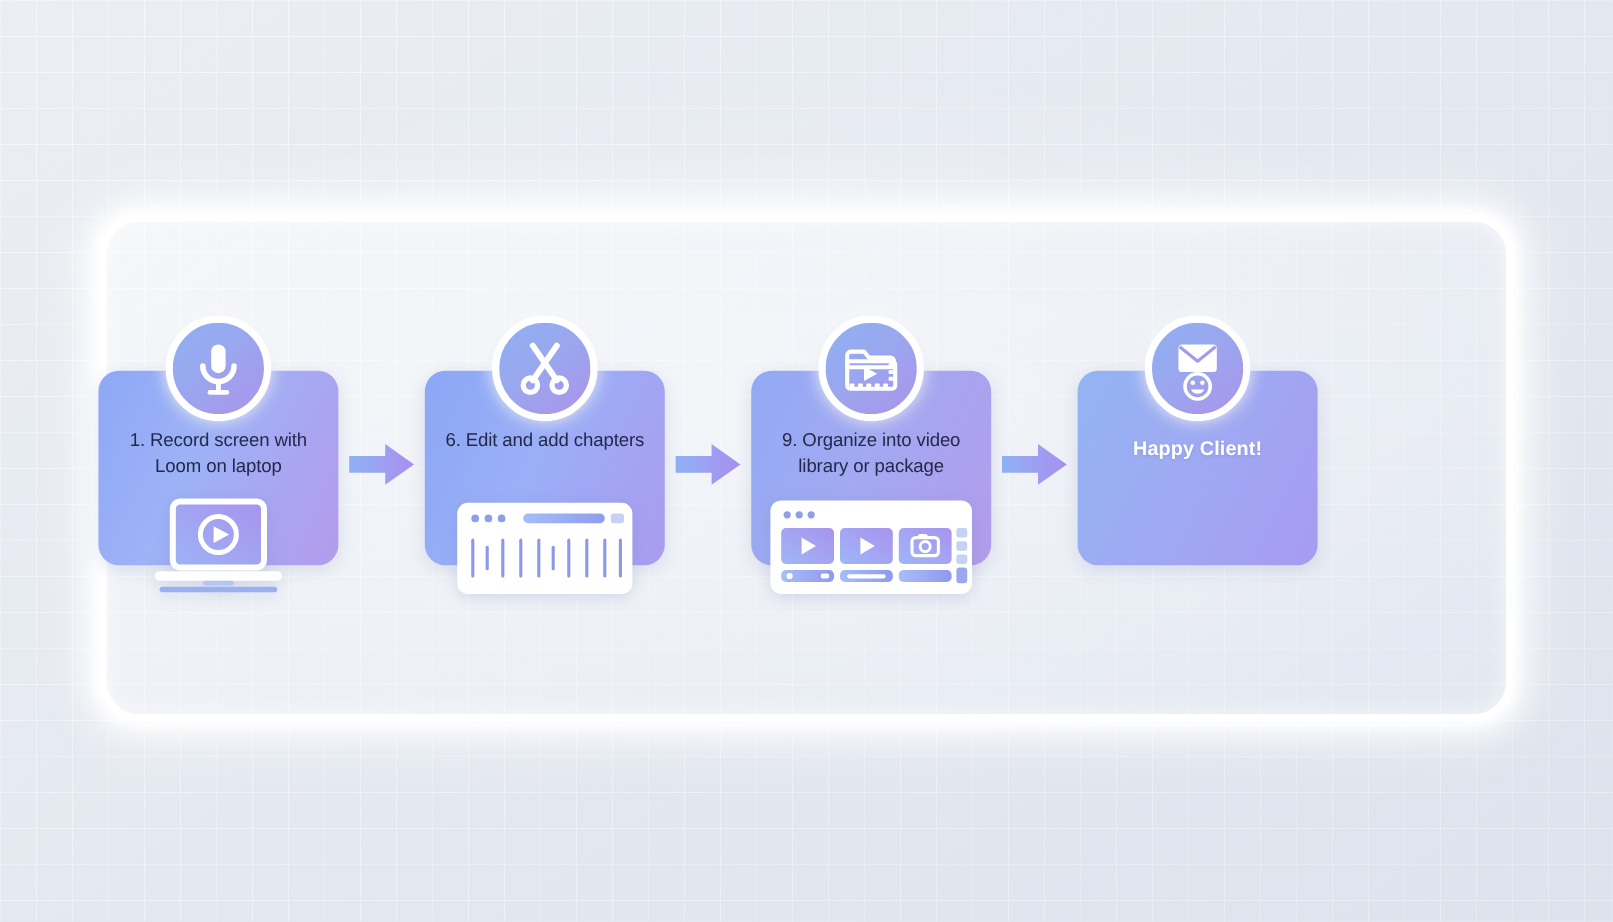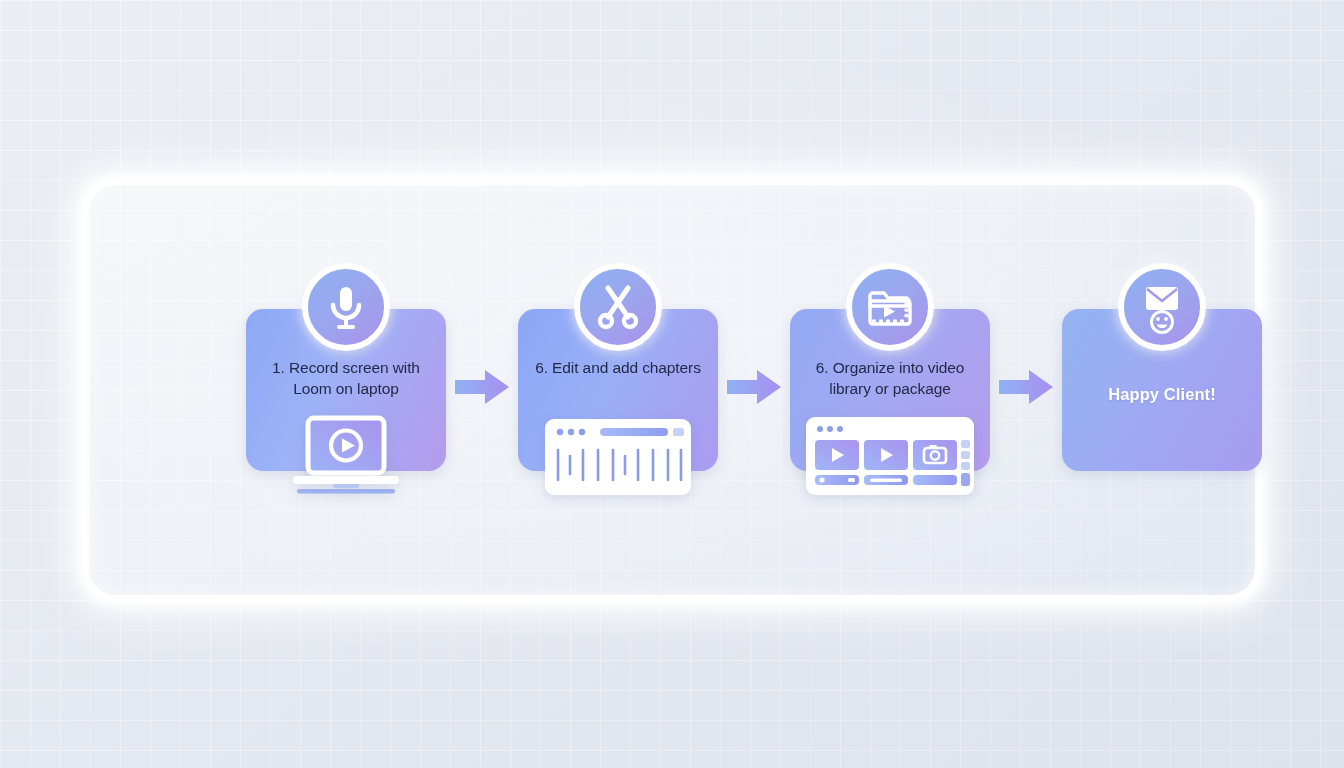--- a/index.html
+++ b/index.html
@@ -57,21 +57,21 @@
 
   
   #flow {
     position: absolute;
     left: 82px;
     top: 178px;
     width: 1180px;
     height: 424px;
     display: flex;
     align-items: center;
-    justify-content: flex-end;
+    justify-content: flex-start;
   }
 
   .step {
     position: relative;
     width: 200px;
     flex: 0 0 200px;
     display: flex;
     flex-direction: column;
     align-items: center;
   }
@@ -94,21 +94,21 @@
   .card-title {
     font-size: 15.5px;
     line-height: 21px;
     color: #23294a;
     font-weight: 400;
     padding: 0 8px;
     letter-spacing: -0.1px;
   }
 
   .card-sub {
-    margin-top: 28px;
+    margin-top: 8px;
     font-size: 16.5px;
     font-weight: bold;
     color: #ffffff;
     letter-spacing: 0.1px;
     text-shadow: 0 1px 2px rgba(90,100,160,0.25);
   }
 
   
   .badge {
     position: absolute;
@@ -279,21 +279,21 @@
               <rect x="34" y="34.5" width="4" height="3.2" rx="0.8"></rect>
               <rect x="38.5" y="17.5" width="4" height="3.2" rx="0.8"></rect>
               <rect x="38.5" y="23.5" width="4" height="3.2" rx="0.8"></rect>
               <rect x="38.5" y="29" width="4" height="3.2" rx="0.8"></rect>
             </g>
             <path d="M18 20.5 L29 26.5 L18 32.5 Z" fill="#ffffff"></path>
           </svg>
         </span>
       </div>
 
-      <div class="card-title">6. Organize into video library or package</div>
+      <div class="card-title">9. Organize into video library or package</div>
 
       <div class="illus">
         <svg width="172" height="84" viewBox="0 0 172 84">
           <defs>
             <linearGradient id="th3" x1="0" y1="1" x2="1" y2="0">
               <stop offset="0" stop-color="#9fb6f7"></stop>
               <stop offset="1" stop-color="#a893ee"></stop>
             </linearGradient>
             <linearGradient id="bb3" x1="0" y1="0" x2="1" y2="0">
               <stop offset="0" stop-color="#a7bdf7"></stop>

